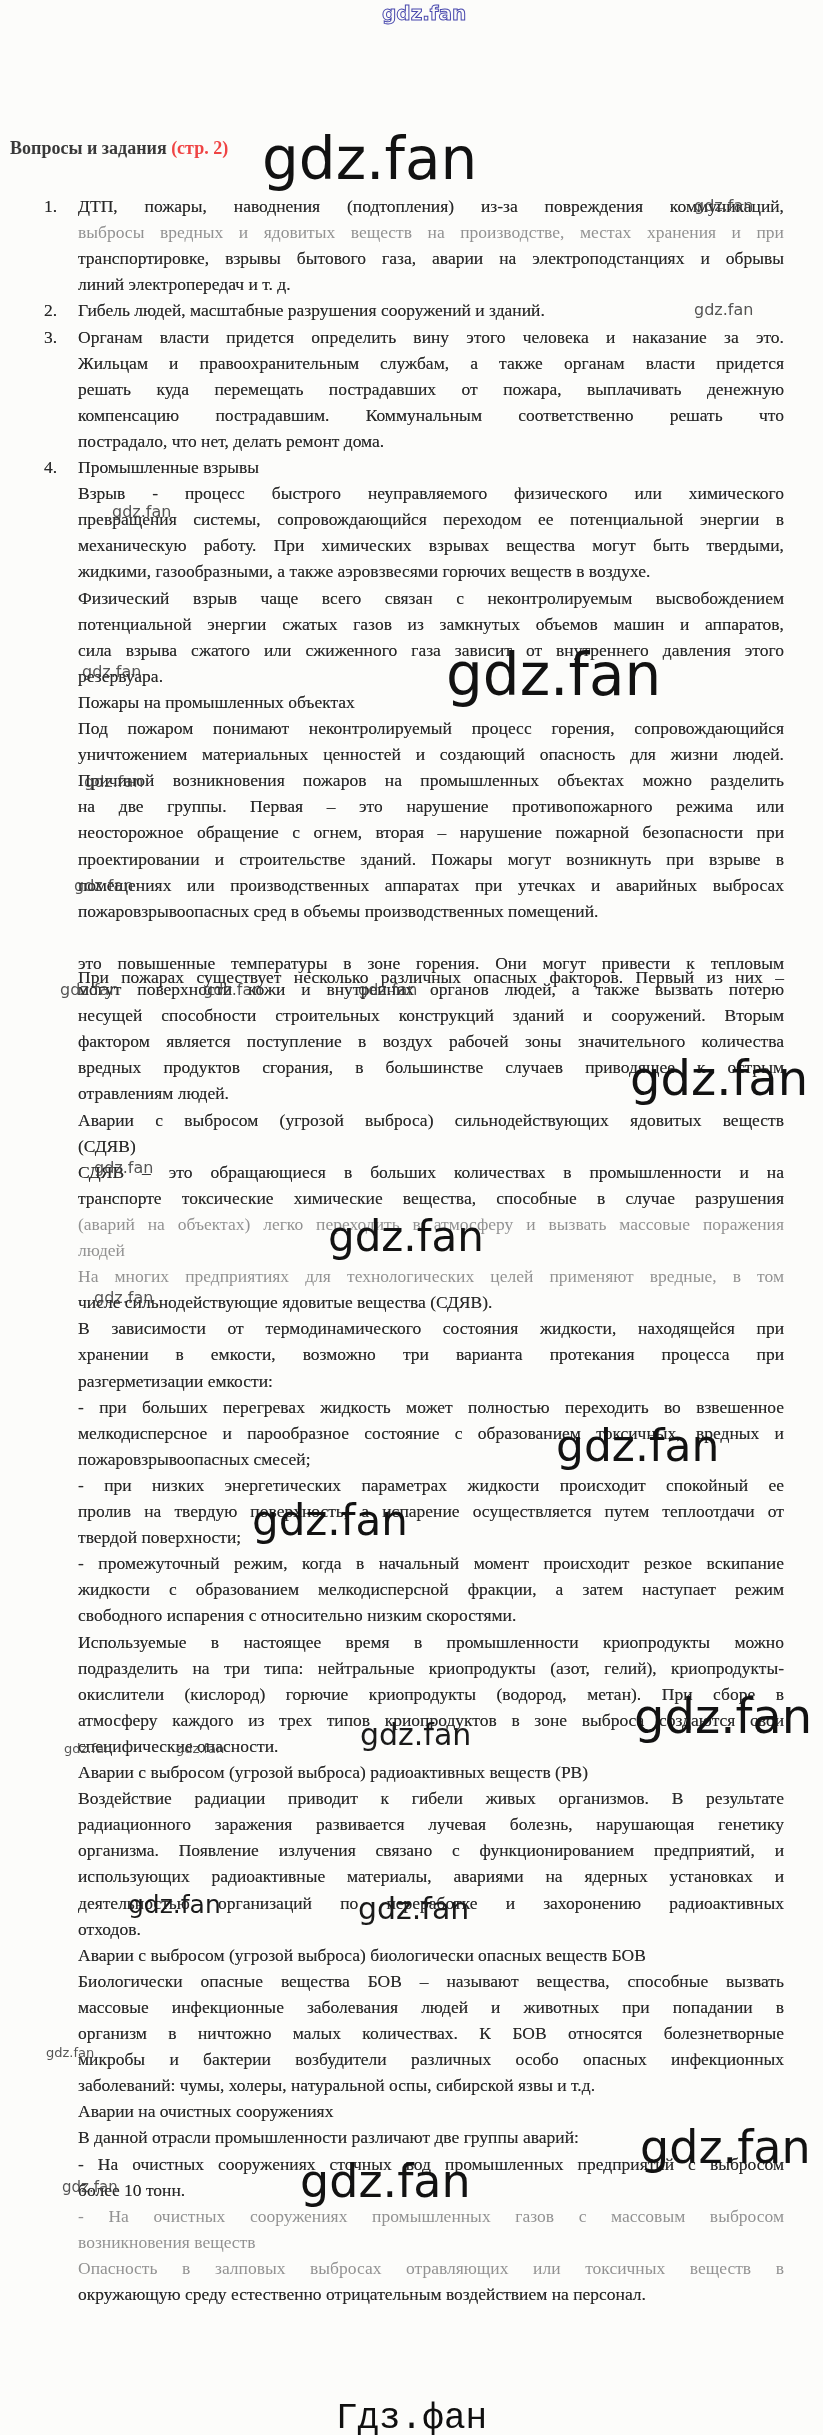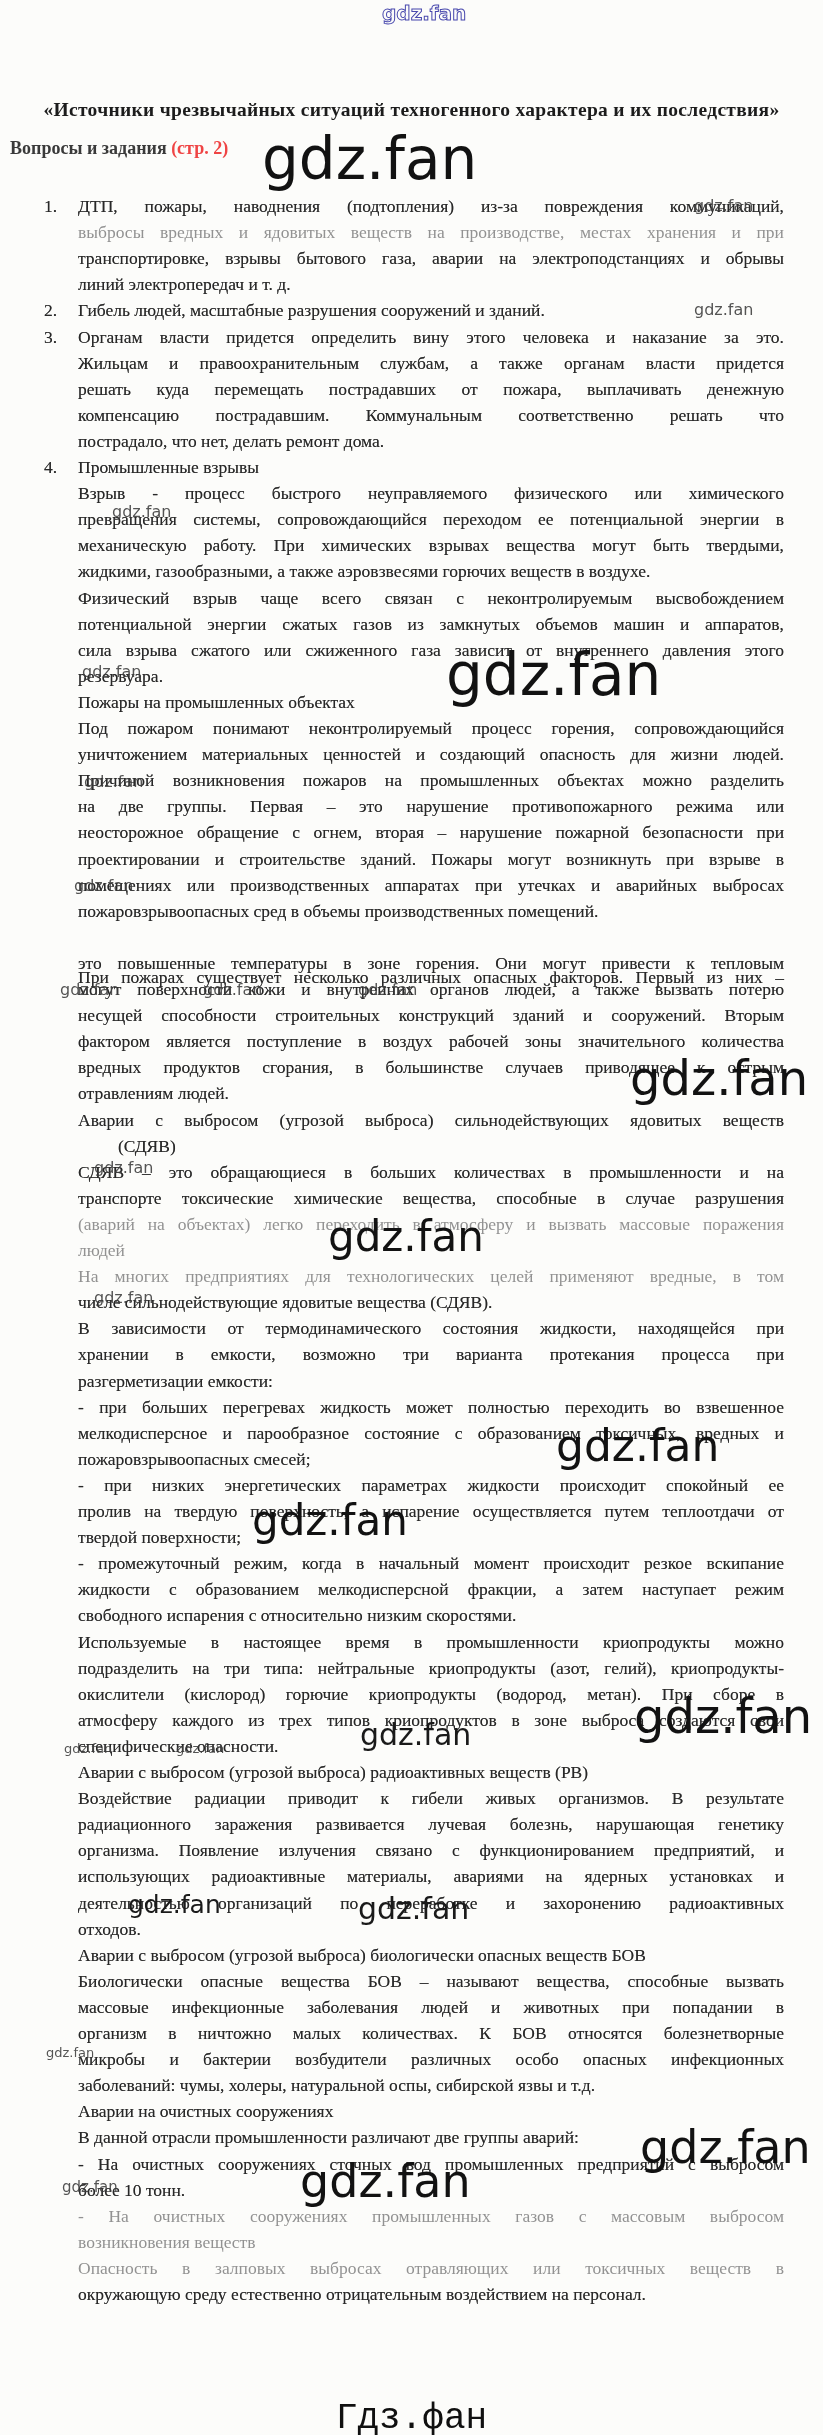--- a/index.html
+++ b/index.html
@@ -53,21 +53,20 @@
   .footer{
     position:absolute;top:2398px;left:50%;transform:translateX(-50%);
     font-family:Liberation Mono, monospace;
     font-size:36px;color:#101010;
   }
 </style>
 </head>
 <body>
 
 <div class="page">
-  <div class="title">«Источники чрезвычайных ситуаций техногенного характера и их последствия»</div>
   <div class="questions">
     <span>Вопросы и задания</span>
     <span class="pageref">(стр. 2)</span>
   </div>
   <div id="text-layer">
       <div class="num" style="top: 193px;">1.</div>
       <div class="line just" style="top: 193px;">ДТП, пожары, наводнения (подтопления) из-за повреждения коммуникаций,</div>
       <div class="line just faded" style="top: 219.1px;">выбросы вредных и ядовитых веществ на производстве, местах хранения и при</div>
       <div class="line just" style="top: 245.2px;">транспортировке, взрывы бытового газа, аварии на электроподстанциях и обрывы</div>
       <div class="line" style="top: 271.3px;">линий электропередач и т. д.</div>
@@ -99,21 +98,21 @@
       <div class="line just" style="top: 871.6px;">помещениях или производственных аппаратах при утечках и аварийных выбросах</div>
       <div class="line" style="top: 897.7px;">пожаровзрывоопасных сред в объемы производственных помещений.</div>
       <div class="line just" style="top: 916px; margin-top: 48px;">При пожарах существует несколько различных опасных факторов. Первый из них –</div>
       <div class="line just" style="top: 949.9px;">это повышенные температуры в зоне горения. Они могут привести к тепловым</div>
       <div class="line just" style="top: 976px;">могут поверхности кожи и внутренних органов людей, а также вызвать потерю</div>
       <div class="line just" style="top: 1002.1px;">несущей способности строительных конструкций зданий и сооружений. Вторым</div>
       <div class="line just" style="top: 1028.2px;">фактором является поступление в воздух рабочей зоны значительного количества</div>
       <div class="line just" style="top: 1054.3px;">вредных продуктов сгорания, в большинстве случаев приводящее к острым</div>
       <div class="line" style="top: 1080.4px;">отравлениям людей.</div>
       <div class="line just" style="top: 1106.5px;">Аварии с выбросом (угрозой выброса) сильнодействующих ядовитых веществ</div>
-      <div class="line" style="top: 1132.6px; margin-left: 40px;">(СДЯВ)</div>
+      <div class="line" style="top: 1132.6px;">(СДЯВ)</div>
       <div class="line just" style="top: 1158.7px;">СДЯВ – это обращающиеся в больших количествах в промышленности и на</div>
       <div class="line just" style="top: 1184.8px;">транспорте токсические химические вещества, способные в случае разрушения</div>
       <div class="line just faded" style="top: 1210.9px;">(аварий на объектах) легко переходить в атмосферу и вызвать массовые поражения</div>
       <div class="line faded" style="top: 1237px;">людей</div>
       <div class="line just faded" style="top: 1263.1px;">На многих предприятиях для технологических целей применяют вредные, в том</div>
       <div class="line" style="top: 1289.2px;">числе сильнодействующие ядовитые вещества (СДЯВ).</div>
       <div class="line just" style="top: 1315.3px;">В зависимости от термодинамического состояния жидкости, находящейся при</div>
       <div class="line just" style="top: 1341.4px;">хранении в емкости, возможно три варианта протекания процесса при</div>
       <div class="line" style="top: 1367.5px;">разгерметизации емкости:</div>
       <div class="line just" style="top: 1393.6px;">- при больших перегревах жидкость может полностью переходить во взвешенное</div>

